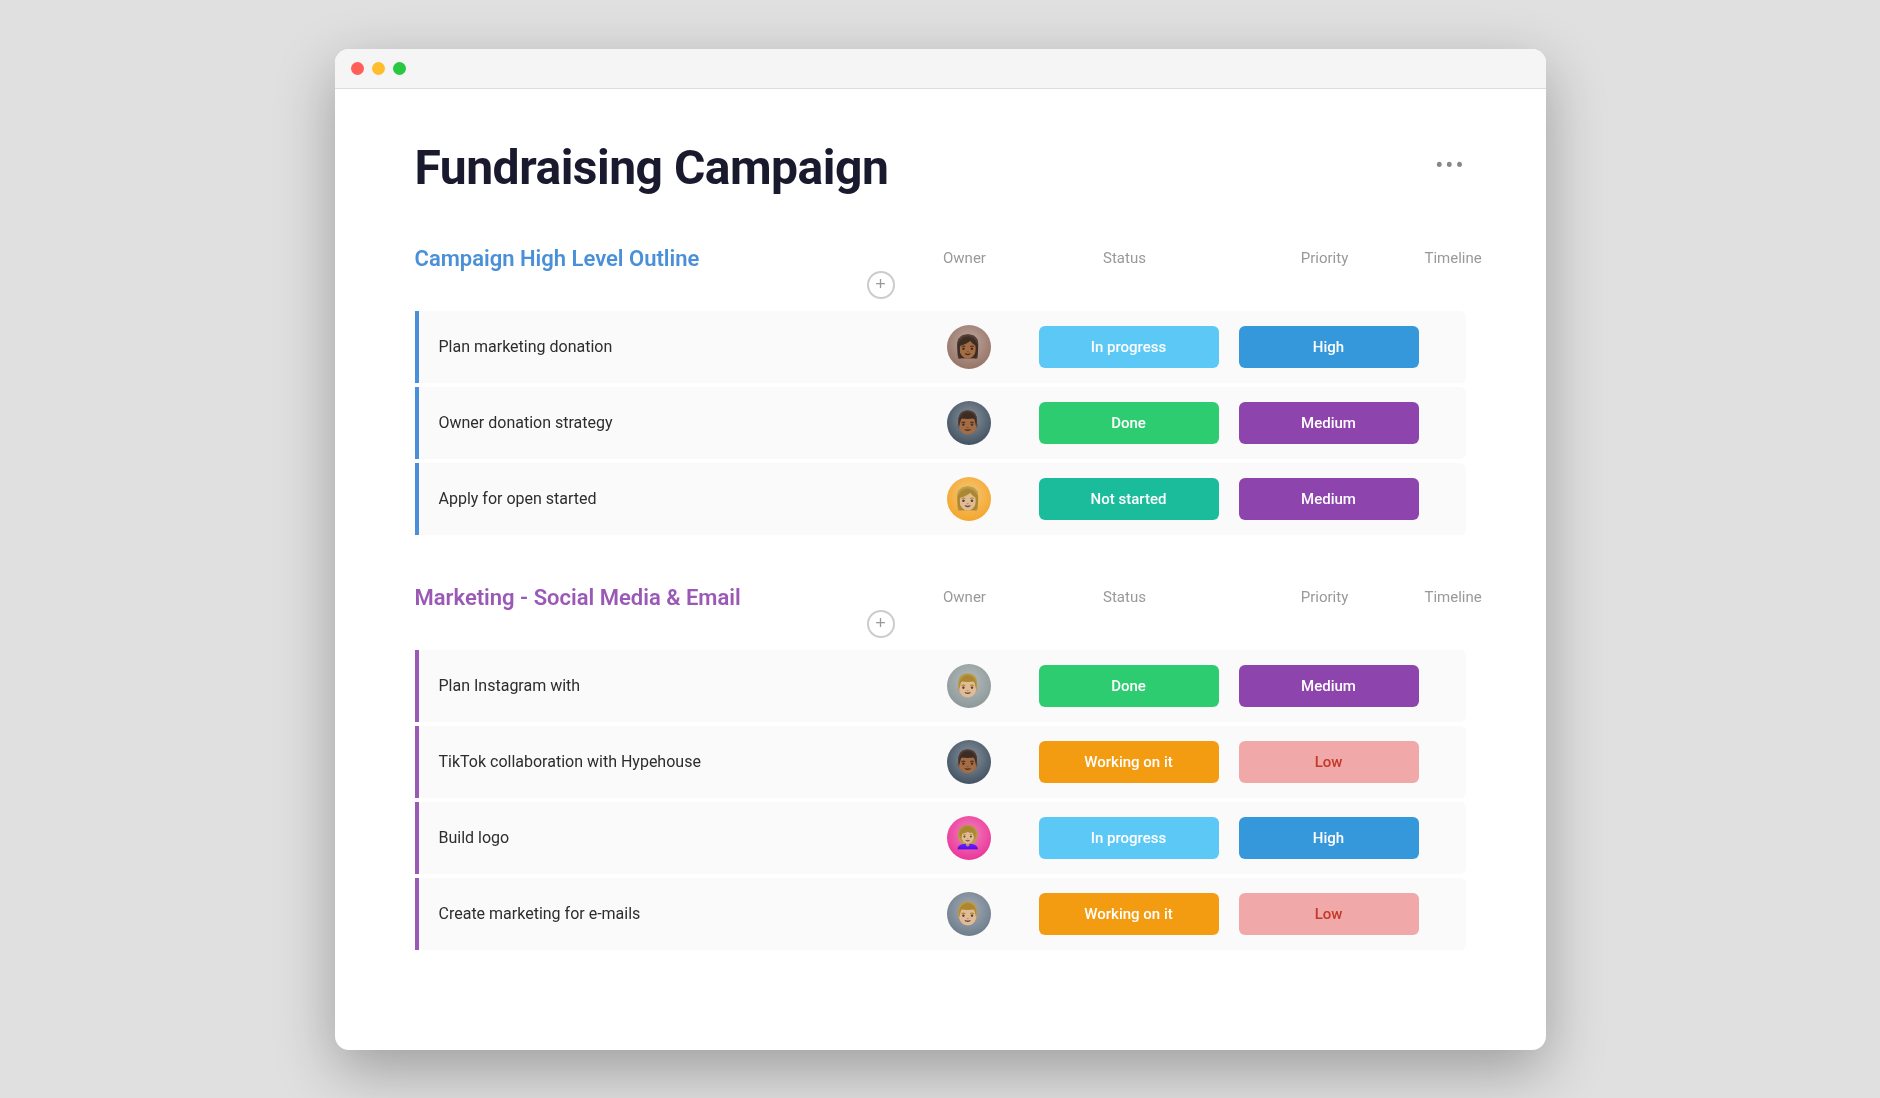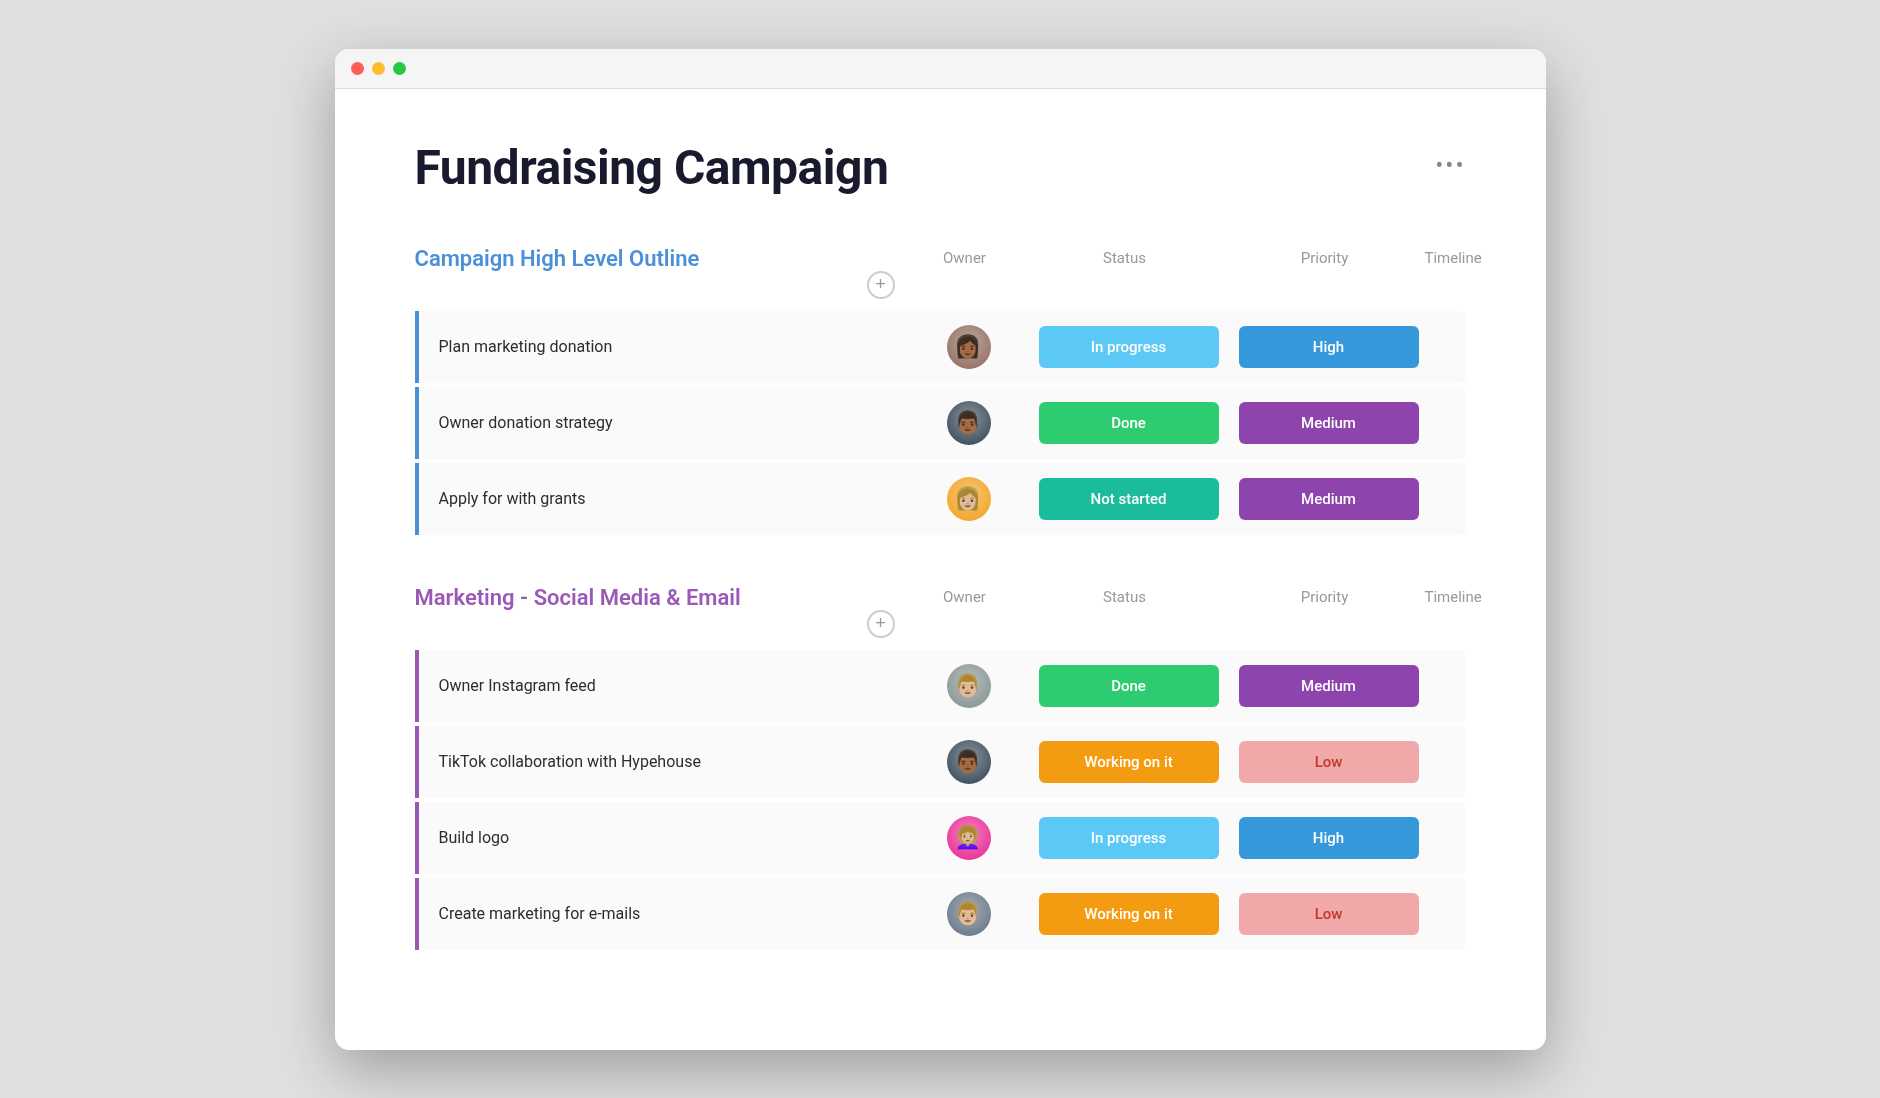--- a/index.html
+++ b/index.html
@@ -254,21 +254,21 @@
             </div>
             <div class="status-badge status-done">Done</div>
             <div class="priority-badge priority-medium">Medium</div>
             <div class="timeline-cell">
               <div class="timeline-bar-container">
                 <div class="timeline-bar-fill fill-blue" style="width: 30%;"></div>
               </div>
             </div>
           </div>
           <div class="task-row ">
-            <div class="task-name">Apply for with grants</div>
+            <div class="task-name">Apply for open started</div>
             <div class="task-owner">
               <div class="avatar-img" style="background: radial-gradient(circle at 50% 40%, rgba(243, 156, 18, 0.533), rgb(243, 156, 18)); border-radius: 50%;">👩🏼</div>
             </div>
             <div class="status-badge status-not-started">Not started</div>
             <div class="priority-badge priority-medium">Medium</div>
             <div class="timeline-cell">
               <div class="timeline-bar-container">
                 <div class="timeline-bar-fill fill-blue-short" style="width: 12%;"></div>
               </div>
             </div>
@@ -277,21 +277,21 @@
         <div class="section">
           <div class="section-header-row">
             <div class="section-title purple">Marketing - Social Media &amp; Email</div>
             <div class="col-header">Owner</div>
             <div class="col-header">Status</div>
             <div class="col-header">Priority</div>
             <div class="col-header">Timeline</div>
             <button class="add-col-btn">+</button>
           </div>
           <div class="task-row purple-border">
-            <div class="task-name">Owner Instagram feed</div>
+            <div class="task-name">Plan Instagram with</div>
             <div class="task-owner">
               <div class="avatar-img" style="background: radial-gradient(circle at 50% 40%, rgba(127, 140, 141, 0.533), rgb(127, 140, 141)); border-radius: 50%;">👨🏼</div>
             </div>
             <div class="status-badge status-done">Done</div>
             <div class="priority-badge priority-medium">Medium</div>
             <div class="timeline-cell">
               <div class="timeline-bar-container">
                 <div class="timeline-bar-fill fill-purple" style="width: 60%;"></div>
               </div>
             </div>

